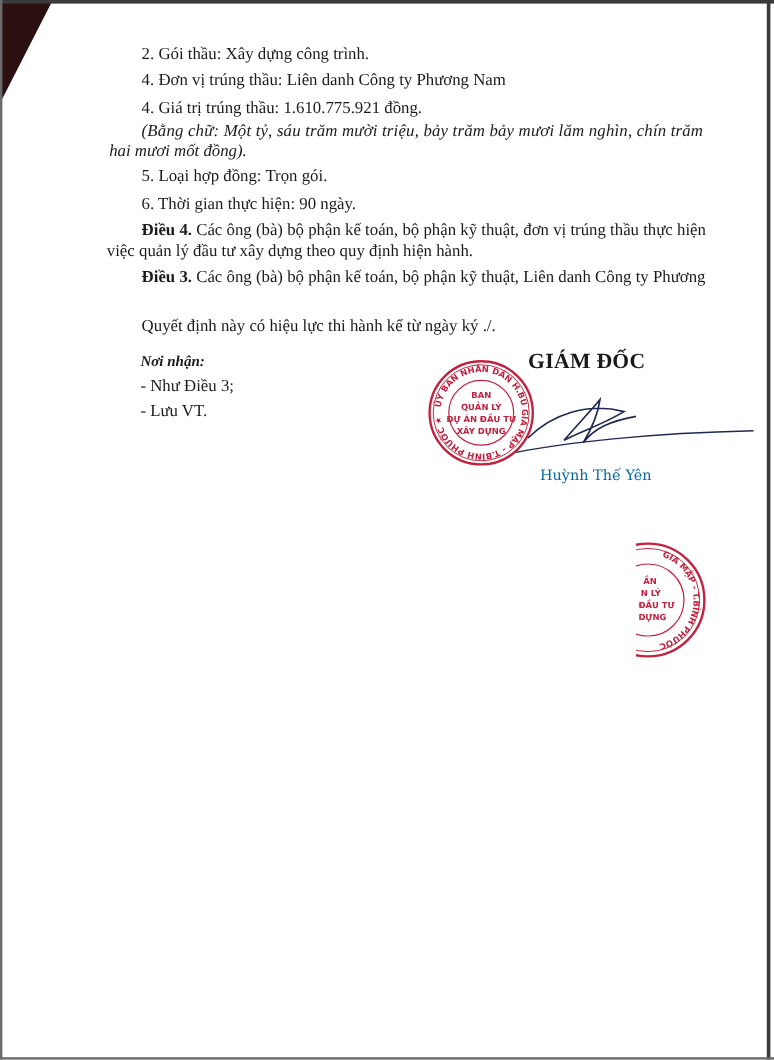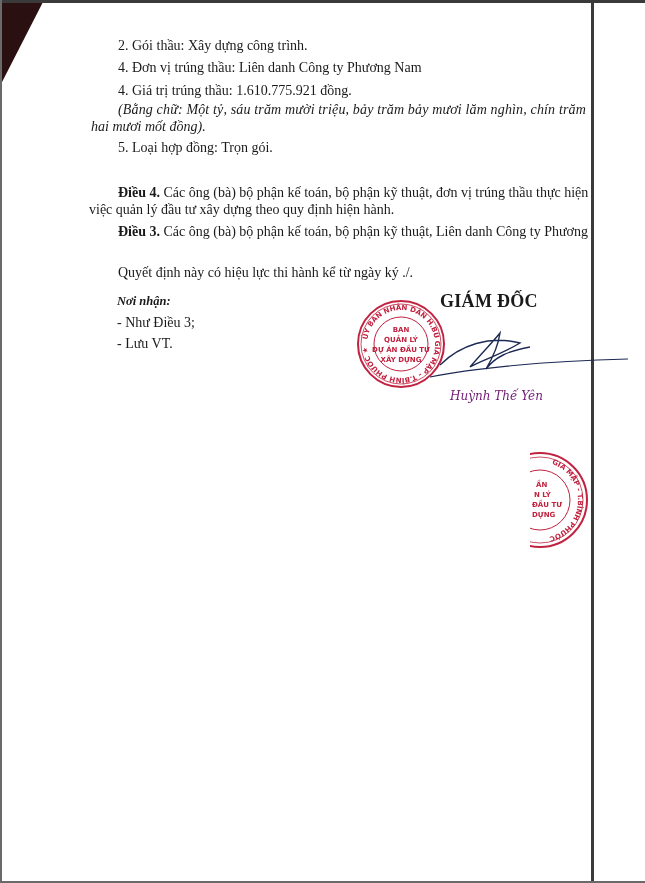--- a/index.html
+++ b/index.html
@@ -4,46 +4,47 @@
 <style>
   html, body { margin:0; padding:0; }
   body { width:645px; height:883px; position:relative; overflow:hidden; background:#ffffff;
          font-family:"Liberation Serif","DejaVu Serif",serif; color:#1a1a1a; }
   .frame-top { position:absolute; left:0; top:0; width:645px; height:3px; background:#3a3a3a; }
   .frame-right { position:absolute; right:0; top:0; width:3px; height:883px; background:#3a3a3a; }
   .frame-left { position:absolute; left:0; top:0; width:2px; height:883px; background:#6a6a6a; }
   .frame-bottom { position:absolute; left:0; bottom:0; width:645px; height:2px; background:#6a6a6a; }
   .corner { position:absolute; left:0; top:0; width:0; height:0;
             border-top:86px solid #2a1010; border-right:44px solid transparent; }
-  .page { position:absolute; left:0; top:0; width:594px; height:883px; }
+  .page { position:absolute; left:0; top:0; width:642px; height:883px; }
   .line { position:absolute; font-size:14px; line-height:18px; white-space:nowrap; }
   .it { font-style:italic; }
   .b { font-weight:bold; }
   .recipients-title { font-style:italic; font-weight:bold; font-size:12.5px; }
   .recipient { font-size:14px; }
   .role { font-weight:bold; font-size:18px; letter-spacing:0.3px; }
   .stamp { position:absolute; }
-  .signer { position:absolute; font-family:"DejaVu Serif",serif; font-style:italic; color:#701a75; font-size:12px; }
+  .signer { position:absolute; font-family:"DejaVu Serif",serif; color:#0369a1; font-size:12px; }
 </style>
 </head>
 <body>
 
 <div class="page">
   <div class="corner"></div>
   <div class="frame-top"></div>
   <div class="frame-right"></div>
   <div class="frame-left"></div>
   <div class="frame-bottom"></div>
 
   <div class="line" style="left:118px;top:37px;">2. Gói thầu: Xây dựng công trình.</div>
   <div class="line" style="left:118px;top:59px;">4. Đơn vị trúng thầu: Liên danh Công ty Phương Nam</div>
   <div class="line" style="left:118px;top:82px;">4. Giá trị trúng thầu: 1.610.775.921 đồng.</div>
   <div class="line it" style="left:118px;top:101px;letter-spacing:0.15px;">(Bằng chữ: Một tỷ, sáu trăm mười triệu, bảy trăm bảy mươi lăm nghìn, chín trăm</div>
   <div class="line it" style="left:91px;top:118px;">hai mươi mốt đồng).</div>
   <div class="line" style="left:118px;top:139px;">5. Loại hợp đồng: Trọn gói.</div>
+  <div class="line" style="left:118px;top:162px;">6. Thời gian thực hiện: 90 ngày.</div>
 
   <div class="line" style="left:118px;top:184px;">
     <span class="b">Điều 4.</span><span> Các ông (bà) bộ phận kế toán, bộ phận kỹ thuật, đơn vị trúng thầu thực hiện</span>
   </div>
   <div class="line" style="left:89px;top:201px;">việc quản lý đầu tư xây dựng theo quy định hiện hành.</div>
 
   <div class="line" style="left:118px;top:223px;">
     <span class="b">Điều 3.</span><span> Các ông (bà) bộ phận kế toán, bộ phận kỹ thuật, Liên danh Công ty Phương</span>
   </div>
 

